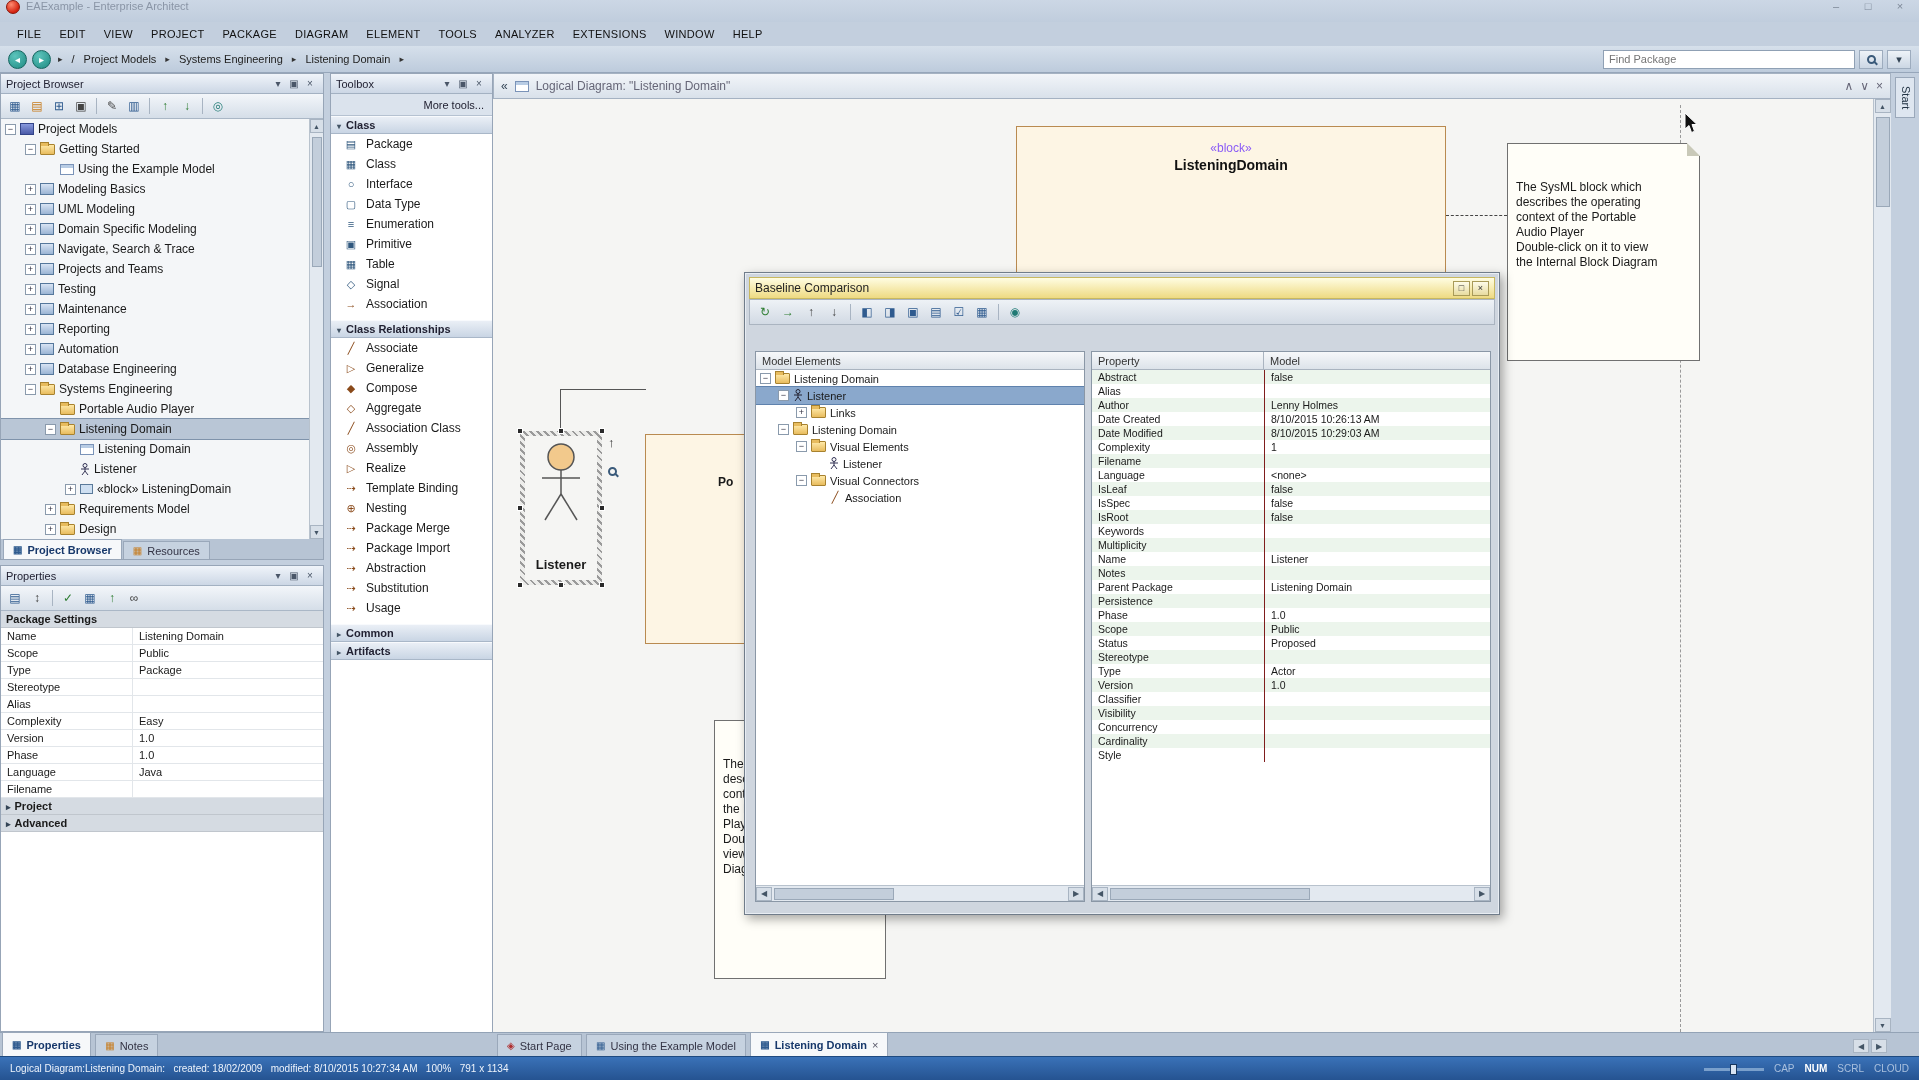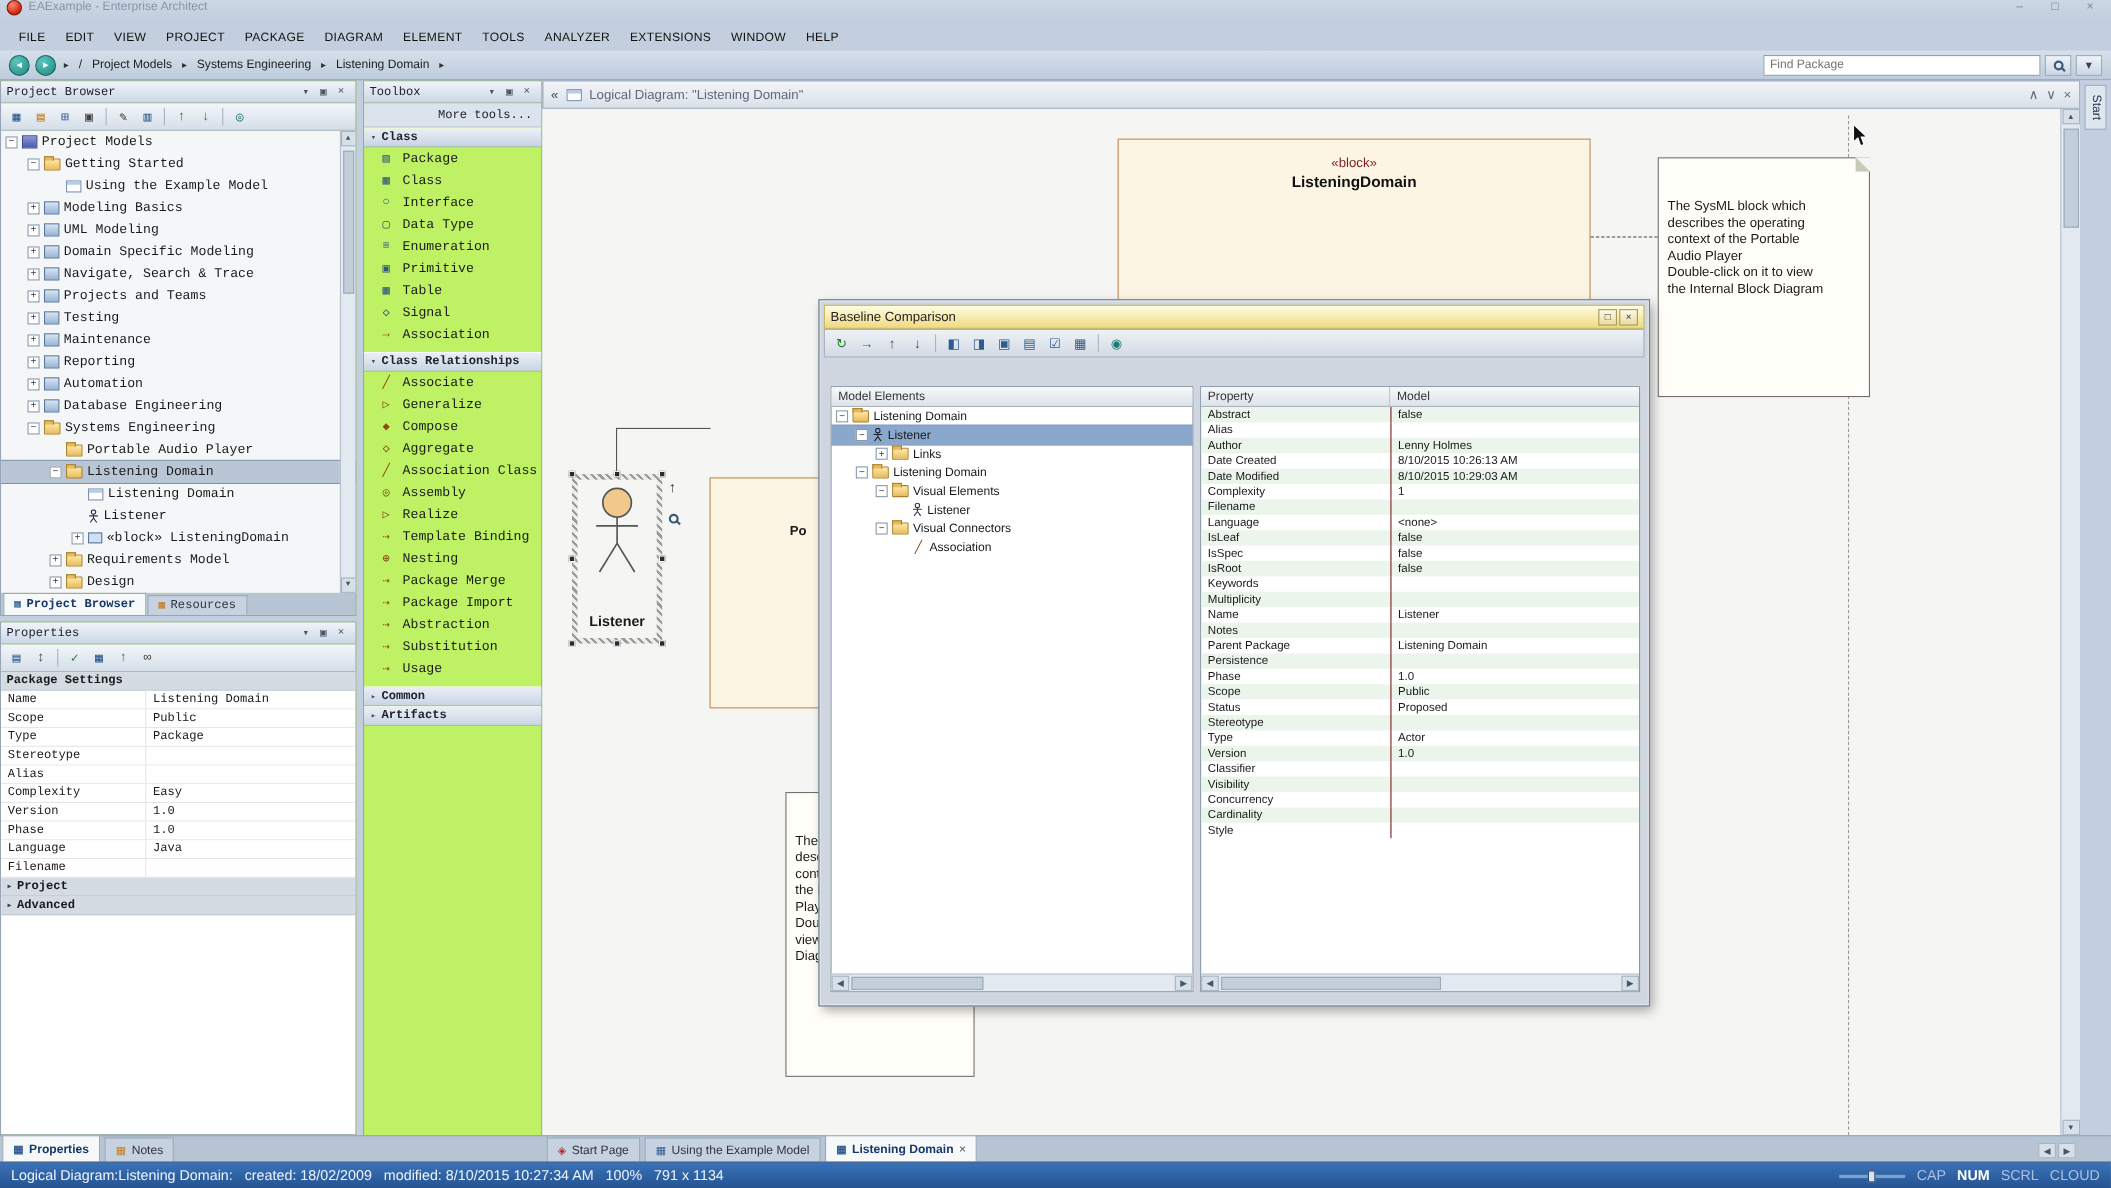--- a/index.html
+++ b/index.html
@@ -17,21 +17,21 @@
 .navcircle{width:19px;height:19px;border-radius:50%;background:radial-gradient(circle at 35% 30%,#5cc4bc,#1f8a82);color:#fff;font-size:10px;display:flex;align-items:center;justify-content:center;border:1px solid #14655f;}
 .crumbsep{font-size:9px;color:#333;padding:0 2px;}
 .crumb{font-size:11px;color:#222;padding:0 2px;}
 .nav-right{margin-left:auto;display:flex;align-items:center;gap:4px;}
 .findbox{width:252px;height:19px;border:1px solid #8fa0b4;background:#fff;font-size:11px;padding:0 5px;font-family:"Liberation Sans",sans-serif;color:#333;}
 .navtool{width:24px;height:19px;border:1px solid #9dacbe;background:linear-gradient(#eef3f8,#ccd7e4);display:flex;align-items:center;justify-content:center;font-size:11px;color:#345;}
 .mag{width:9px;height:9px;border:2px solid #3a5a7a;border-radius:50%;position:relative;}
 .mag::after{content:"";position:absolute;width:5px;height:2px;background:#3a5a7a;transform:rotate(45deg);right:-4px;bottom:-2px;}
 
 
-.panel{position:absolute;background:#bef264;border:1px solid #97a5b7;font-family:Liberation Mono, monospace;}
+.panel{position:absolute;background:#ffffff;border:1px solid #97a5b7;}
 .panel-header{height:20px;display:flex;align-items:center;padding:0 5px;background:linear-gradient(#f0f4fa,#ccd7e5);border-bottom:1px solid #a3b1c2;font-size:11px;color:#223;}
 .ph-title{flex:1;}
 .ph-ico{width:16px;text-align:center;color:#4a5668;font-size:10px;}
 .mini-tb{display:flex;align-items:center;gap:2px;padding:2px 4px;background:linear-gradient(#f3f6fa,#d5dee8);border-bottom:1px solid #aab7c6;height:25px;}
 .mi{min-width:20px;height:19px;display:flex;align-items:center;justify-content:center;font-size:12px;border:1px solid transparent;border-radius:2px;}
 .mi-sep{width:1px;height:16px;background:#a8b4c2;margin:0 3px;}
 .g-green{color:#2e7d32;} .g-blue{color:#2f5b8f;} .g-teal{color:#1f7a74;} .g-dark{color:#444;} .g-orange{color:#c77c1e;} .g-red{color:#b03030;}
 
 
 .tree{background:#f4f6f8;position:relative;overflow:hidden;}
@@ -101,21 +101,21 @@
 .dpanel{position:absolute;background:#fff;border:1px solid #8a97a6;}
 .gcol{background:linear-gradient(#f6f8fa,#dde3ea);border-bottom:1px solid #aab4c0;font-size:11px;color:#333;display:flex;align-items:center;height:18px;}
 .dtree-row{display:flex;align-items:center;height:17px;gap:4px;font-size:11px;white-space:nowrap;}
 .dtree-row.sel{background:#8aa8cc;outline:1px solid #5f82ad;}
 .pgr{display:flex;height:14px;font-size:10.5px;align-items:center;}
 .pgr:nth-child(odd){background:#ecf5ec;}
 .pgn{width:172px;padding-left:6px;}
 .pgv{flex:1;padding-left:6px;border-left:1px solid #7f1d1d;height:100%;display:flex;align-items:center;}
 
 
-.statusbar{position:absolute;left:0;top:1056px;width:1919px;height:24px;background:linear-gradient(#3a72b8,#255391);border-top:1px solid #1e4a80;color:#eef4fc;display:flex;align-items:center;font-size:13px;padding:0 10px;gap:10px;}
+.statusbar{position:absolute;left:0;top:1056px;width:1919px;height:24px;background:linear-gradient(#3a72b8,#255391);border-top:1px solid #1e4a80;color:#eef4fc;display:flex;align-items:center;font-size:10px;padding:0 10px;gap:10px;}
 .sb-left{flex:1;white-space:pre;}
 .sb-dim{color:#a9c0de;} .sb-lit{color:#fff;font-weight:bold;}
 .sb-slider{width:60px;height:12px;position:relative;}
 .sb-track{position:absolute;left:0;top:5px;width:60px;height:3px;background:#7aa0cc;}
 .sb-thumb{position:absolute;left:26px;top:1px;width:7px;height:11px;background:#d8e4f2;border:1px solid #16365e;}
 .tlabel{overflow:hidden;text-overflow:ellipsis;}
 </style>
 </head>
 <body>
 
@@ -511,21 +511,21 @@
   <span>∧</span>
   <span>∨</span>
   <span>×</span>
 </div>
 
 <div class="canvas">
 
   <div class="dashv" style="left:1187px;top:6px;height:927px;"></div>
 
   <div class="blk" style="left:523px;top:27px;width:430px;height:149px;padding-top:14px;">
-    <div style="font-size:12px;color:#7f1d1d;">«block»</div>
+    <div style="font-size:12px;color:#8b5cf6;">«block»</div>
     <div style="font-size:14px;font-weight:bold;color:#111;margin-top:2px;">ListeningDomain</div>
   </div>
 
   <div class="dashh" style="left:953px;top:116px;width:61px;"></div>
 
   <div class="note" style="left:1014px;top:44px;width:193px;height:218px;">
     <span class="fold"></span>
     <span>The SysML block which
 describes the operating
 context of the Portable

